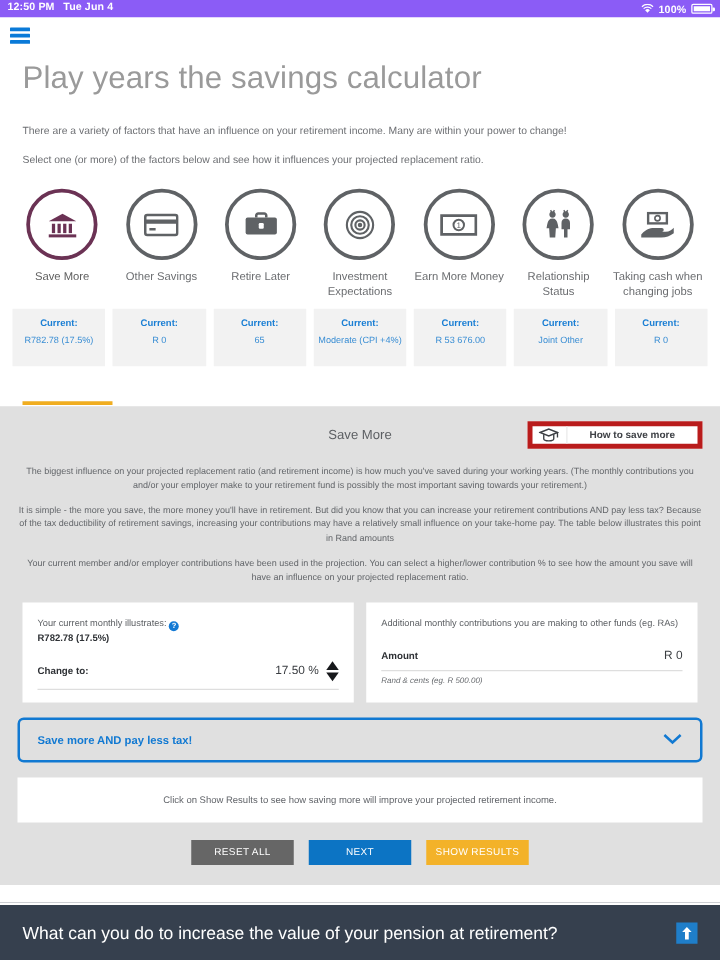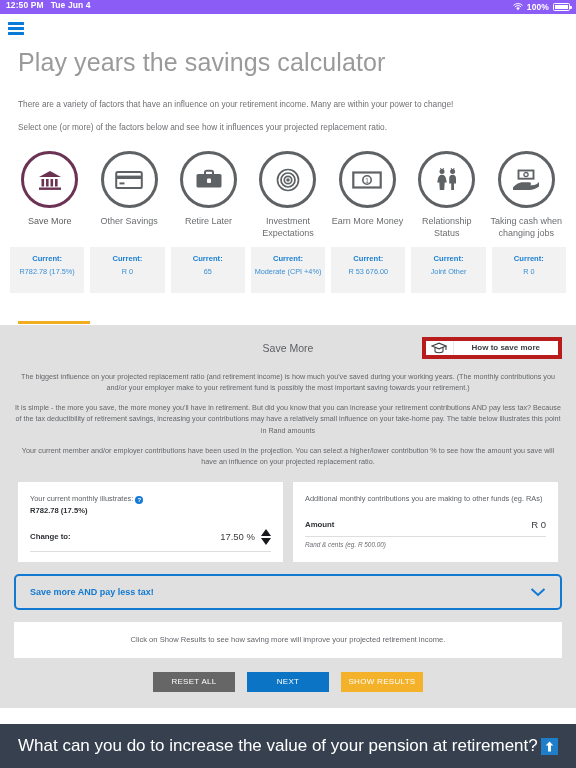--- a/index.html
+++ b/index.html
@@ -121,21 +121,21 @@
          font-size: 8px; color:#ffffff; letter-spacing:.3px; cursor:pointer; }
   .btn.reset { background:#666666; }
   .btn.next { background:#0c74c4; }
   .btn.show { background:#f3b229; }
 
   
   .footer {
     position:absolute; left:0; right:0; bottom:0; height: 46px; background:#36404e;
     display:flex; align-items:center; padding: 0 18px; border-top: 2px solid #ffffff;
   }
-  .footer .ftxt { font-size: 17px; color:#ffffff; }
+  .footer .ftxt { font-size: 14px; color:#ffffff; }
   .totop { margin-left:auto; width: 17px; height: 17px; background:#1f7ec9; display:flex; align-items:center; justify-content:center; cursor:pointer;}
 </style>
 </head>
 <body>
 
 <div class="statusbar">
   <span class="sb-time">12:50 PM</span>
   <span class="sb-date">Tue Jun 4</span>
   <span class="sb-right">
     <span class="wifi-ic">

